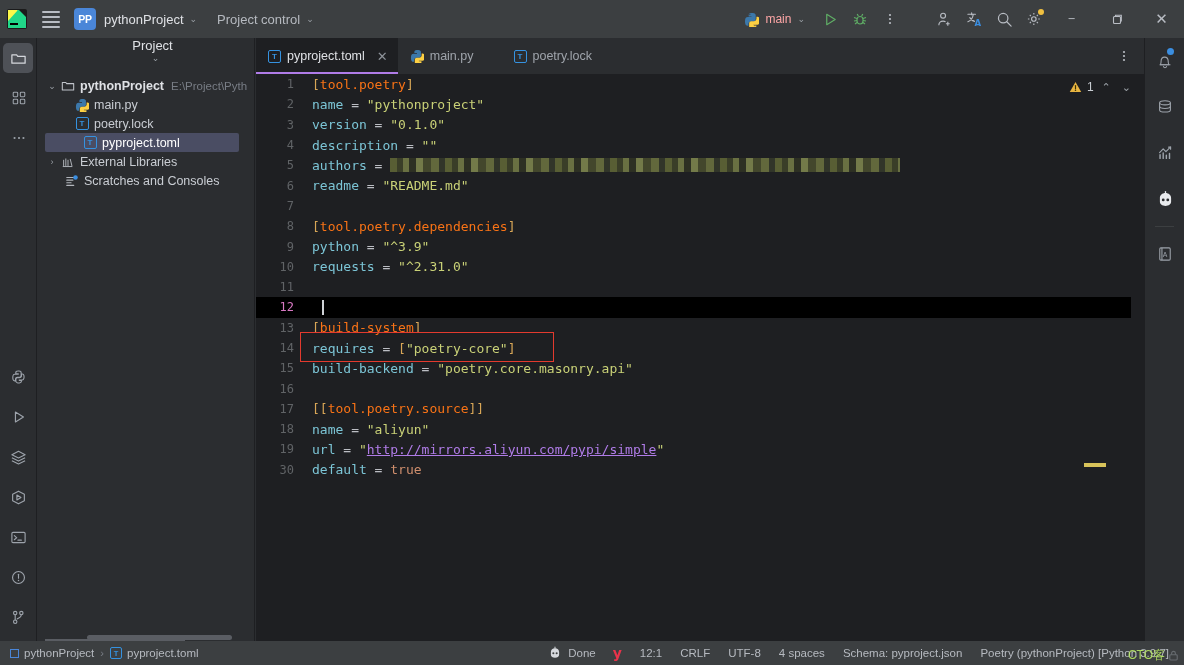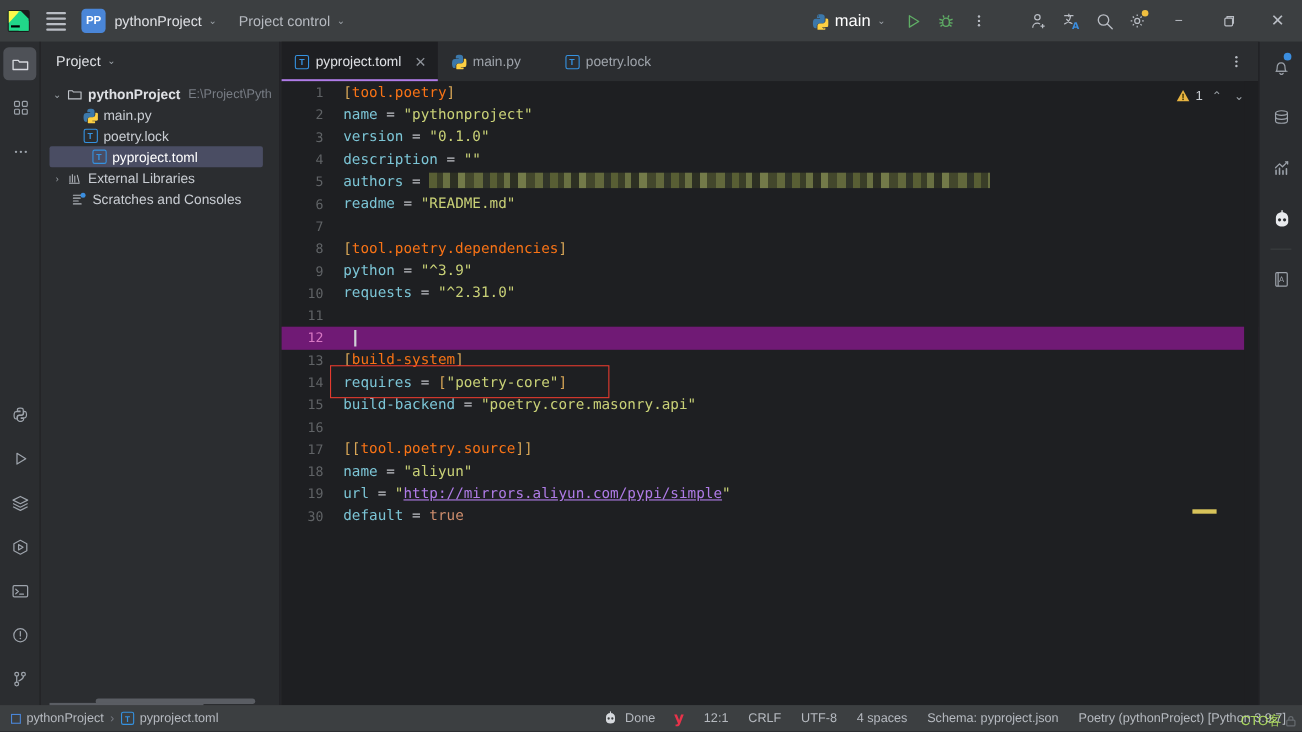--- a/index.html
+++ b/index.html
@@ -31,21 +31,21 @@
     display: flex; align-items: center; justify-content: center;
     letter-spacing: -0.3px;
   }
   .proj-name { color: #dfe1e5; font-size: 13px; margin-left: 8px; }
   .chev { color: #9aa0a6; font-size: 9px; margin-left: 6px; }
   .vcs-label { color: #b6bac0; font-size: 13px; margin-left: 20px; }
 
   .tb-right { margin-left: auto; display: flex; align-items: center; height: 38px; }
   .run-cfg { display: flex; align-items: center; margin-right: 10px; }
   .py-dot { width: 15px; height: 15px; margin-right: 6px; }
-  .run-cfg-name { color: #ffffff; font-size: 15px; }
+  .run-cfg-name { color: #fca5a5; font-size: 12px; }
   .ic { width: 30px; height: 38px; display:flex; align-items:center; justify-content:center; color:#b9bdc4; }
   .ic-run { color: #5fad65; }
   .ic-debug { color: #5fad65; }
   .win-btn { width: 45px; height: 38px; display:flex; align-items:center; justify-content:center; color:#b9bdc4; }
   .sep-gap { width: 24px; }
 
   
   .left-rail {
     position: absolute; left: 0; top: 38px; width: 37px; height: 603px;
     background: #2b2d30;
@@ -63,21 +63,21 @@
   .rail-bottom { position: absolute; bottom: 0; left: 0; width: 37px; }
 
   
   .project-panel {
     position: absolute; left: 37px; top: 38px; width: 218px; height: 603px;
     background: #2b2d30;
     border-right: 1px solid #1e1f22;
   }
   .panel-header {
     height: 34px; display: flex; align-items: center; padding-left: 14px;
-    color: #dfe1e5; font-size: 13px;
+    color: #dfe1e5; font-size: 13px; flex-direction: column;
   }
   .tree { padding-top: 4px; }
   .tree-row {
     height: 19px; display: flex; align-items: center;
     font-size: 12.5px; color: #c9cdd3;
     padding-right: 4px; white-space: nowrap;
   }
   .tree-row.selected { background: #4a4d63; color: #ffffff; }
   .tw { width: 14px; display:flex; align-items:center; justify-content:center; color:#9aa0a6; font-size: 9px; }
   .ticon { width: 18px; display:flex; align-items:center; justify-content:center; margin-right: 3px; }
@@ -115,21 +115,21 @@
     position: absolute; right: 6px; top: 0; height: 36px; width: 28px;
     display: flex; align-items: center; justify-content: center; color: #b9bdc4;
   }
 
   .code-wrap { position: relative; height: 567px; background: #1e1f22; }
   .code-lines {
     position: absolute; left: 0; top: 0; right: 0; height: 567px;
     font-family: "DejaVu Sans Mono", monospace; font-size: 13px;
   }
   .ln-row { height: 20.3px; display: flex; align-items: center; position: relative; }
-  .ln-row.current { background: #701a75; align-items: center; }
+  .ln-row.current { background: #000000; align-items: center; }
   .ln-num {
     width: 46px; text-align: right; padding-right: 8px;
     color: #606366; font-size: 12px;
     font-family: "DejaVu Sans Mono", monospace;
   }
   .ln-row.current .ln-num { color: #d979c4; }
   .ln-code { padding-left: 10px; white-space: pre; }
 
   .k-key { color: #7cc5d6; }
   .k-tbl { color: #f97316; }

